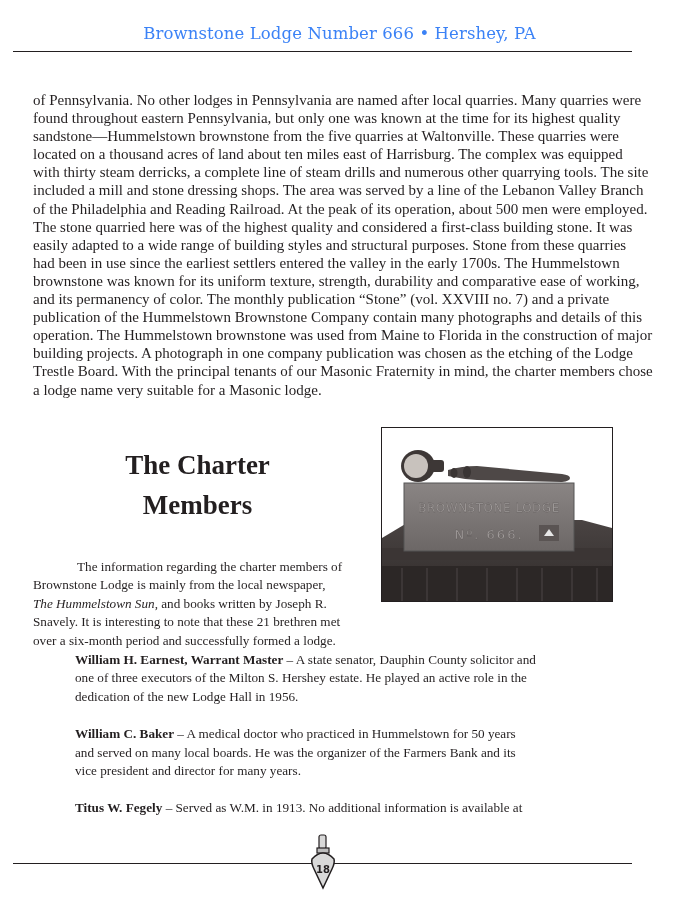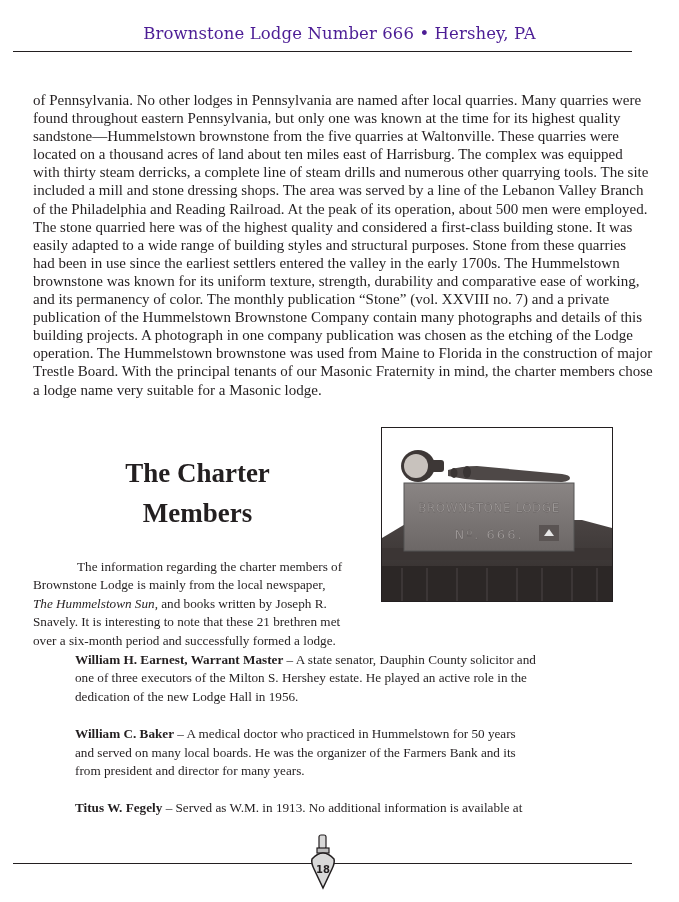--- a/index.html
+++ b/index.html
@@ -1,25 +1,25 @@
 <!DOCTYPE html>
 <html><head>
 <meta charset="utf-8">
 <style>
   html, body { margin: 0; padding: 0; background: #ffffff; }
   body { width: 679px; height: 902px; position: relative; overflow: hidden;
          font-family: "Liberation Serif", "DejaVu Serif", serif; color: #231f20; }
   .header-title { position: absolute; top: 24px; left: 0; width: 679px; text-align: center;
-         font-family: "DejaVu Serif", serif; font-size: 16.5px; letter-spacing: 0.1px; font-weight: normal; color: #4c1d95; }
+         font-family: "DejaVu Serif", serif; font-size: 16.5px; letter-spacing: 0.1px; font-weight: normal; color: #3b82f6; }
   .header-rule { position: absolute; top: 51px; left: 13px; width: 619px; height: 1px; background: #231f20; }
   .intro { position: absolute; top: 91px; left: 33px; width: 580px; font-size: 15px; line-height: 18.1px; }
   .intro p { margin: 0; }
   .line { display: block; white-space: nowrap; }
   .section-title { position: absolute; top: 445px; left: 60px; width: 275px; text-align: center;
-         font-size: 27px; font-weight: bold; line-height: 40px; color: #231f20; margin-top: 8px; }
+         font-size: 27px; font-weight: bold; line-height: 40px; color: #231f20; }
   .section-body { position: absolute; top: 539px; left: 33px; width: 330px; font-size: 13.2px; line-height: 18.4px; margin-top: 19px; }
   .indent { padding-left: 44px; }
   .photo { position: absolute; top: 427px; left: 381px; width: 230px; height: 173px; border: 1.5px solid #231f20;
            background: #bef264; overflow: hidden; }
   .members { position: absolute; top: 651px; left: 75px; width: 500px; font-size: 13.2px; line-height: 18.4px; }
   .member { margin: 0 0 19px 0; }
   .member b { font-weight: bold; }
   .footer-rule { position: absolute; top: 863px; left: 13px; width: 619px; height: 1px; background: #231f20; }
   .plumb { position: absolute; top: 833px; left: 308px; width: 30px; height: 60px; }
 </style>
@@ -37,22 +37,22 @@
     <span class="line">located on a thousand acres of land about ten miles east of Harrisburg.  The complex was equipped</span>
     <span class="line">with thirty steam derricks, a complete line of steam drills and numerous other quarrying tools.  The site</span>
     <span class="line">included a mill and stone dressing shops.  The area was served by a line of the Lebanon Valley Branch</span>
     <span class="line">of the Philadelphia and Reading Railroad.  At the peak of its operation, about 500 men were employed.</span>
     <span class="line">The stone quarried here was of the highest quality and considered a first-class building stone.  It was</span>
     <span class="line">easily adapted to a wide range of building styles and structural purposes.  Stone from these quarries</span>
     <span class="line">had been in use since the earliest settlers entered the valley in the early 1700s.  The Hummelstown</span>
     <span class="line">brownstone was known for its uniform texture, strength, durability and comparative ease of working,</span>
     <span class="line">and its permanency of color.  The monthly publication “Stone” (vol. XXVIII no. 7) and a private</span>
     <span class="line">publication of the Hummelstown Brownstone Company contain many photographs and details of this</span>
+    <span class="line">operation.  The Hummelstown brownstone was used from Maine to Florida in the construction of major</span>
     <span class="line">building projects.  A photograph in one company publication was chosen as the etching of the Lodge</span>
-    <span class="line">operation.  The Hummelstown brownstone was used from Maine to Florida in the construction of major</span>
     <span class="line">Trestle Board.  With the principal tenants of our Masonic Fraternity in mind, the charter members chose</span>
     <span class="line">a lodge name very suitable for a Masonic lodge.</span>
   </p>
 </div>
 
 <div class="section-title">
   <div>The Charter</div>
   <div>Members</div>
 </div>
 
@@ -111,21 +111,21 @@
 
 <div class="members">
   <div class="member">
     <span class="line"><b>William H. Earnest, Warrant Master</b><span> – A state senator, Dauphin County solicitor and</span></span>
     <span class="line">one of three executors of the Milton S. Hershey estate.  He played an active role in the</span>
     <span class="line">dedication of the new Lodge Hall in 1956.</span>
   </div>
   <div class="member">
     <span class="line"><b>William C. Baker</b><span> – A medical doctor who practiced in Hummelstown for 50 years</span></span>
     <span class="line">and served on many local boards.  He was the organizer of the Farmers Bank and its</span>
-    <span class="line">from president and director for many years.</span>
+    <span class="line">vice president and director for many years.</span>
   </div>
   <div class="member">
     <span class="line"><b>Titus W. Fegely</b><span> – Served as W.M. in 1913.  No additional information is available at</span></span>
   </div>
 </div>
 
 <div class="footer-rule"></div>
 <div class="plumb">
   <svg width="30" height="60" viewBox="0 0 30 60">
     <rect x="11" y="2" width="7" height="14" rx="2" fill="#d8d8d8" stroke="#231f20" stroke-width="1.2"></rect>

